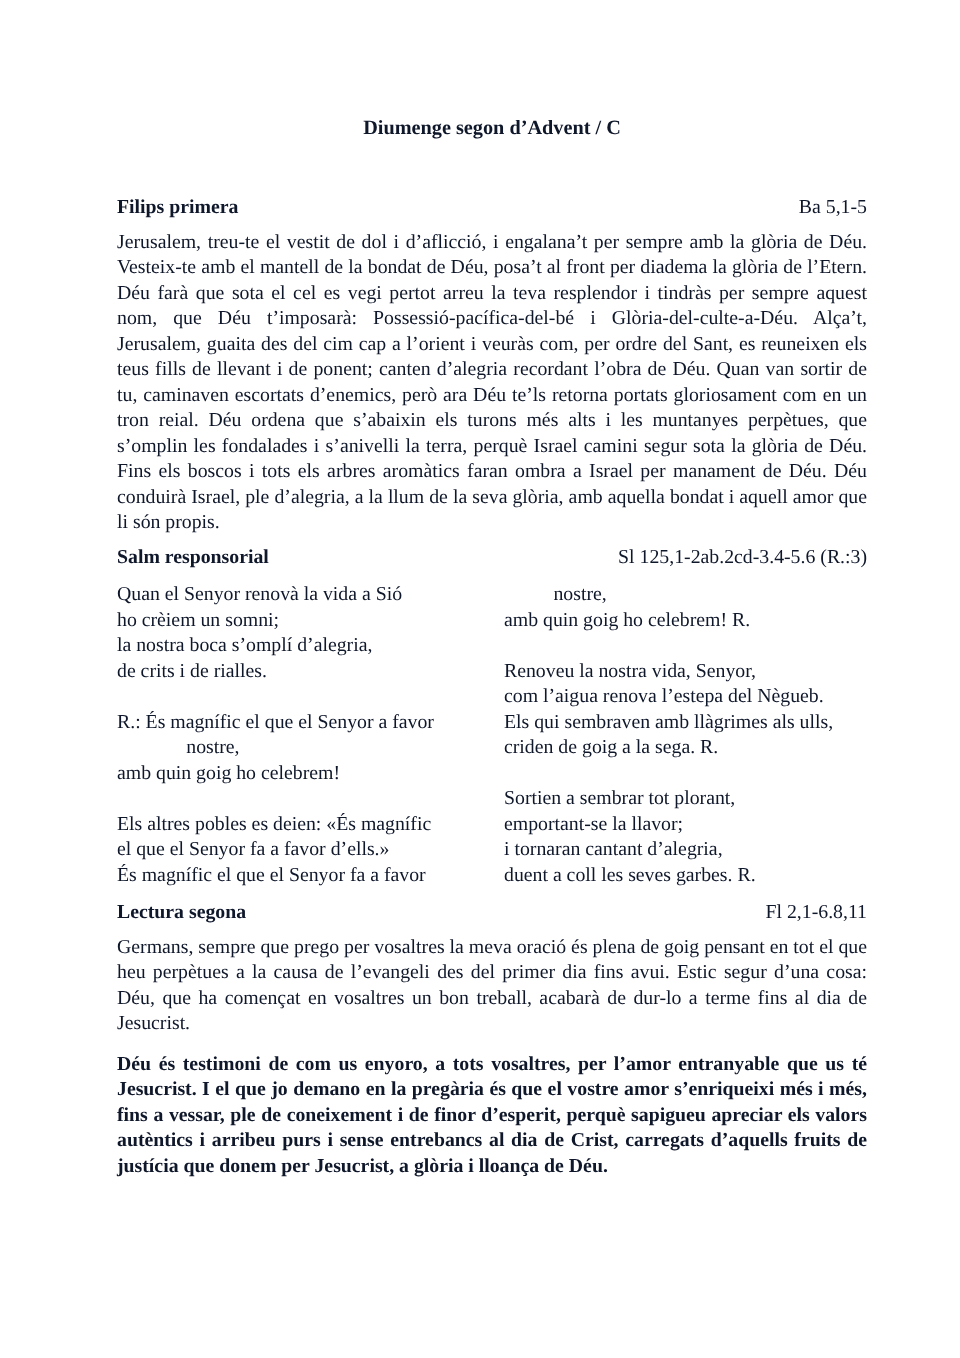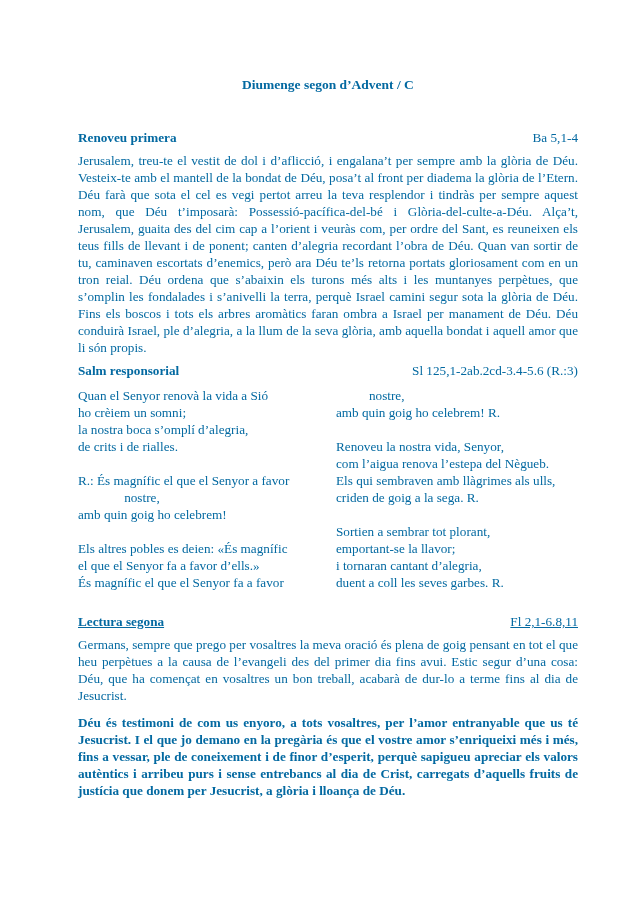--- a/index.html
+++ b/index.html
@@ -7,21 +7,21 @@
     margin: 0;
     padding: 0;
     background: #ffffff;
   }
   .page {
     position: relative;
     width: 640px;
     height: 905px;
     box-sizing: border-box;
     background: #ffffff;
-    color: #0369a1;
+    color: #0f172a;
     font-family: "Liberation Serif", "DejaVu Serif", serif;
     font-size: 13.2px;
     line-height: 17px;
     padding: 76px 62px 0 78px;
     overflow: hidden;
   }
   .doc-title {
     text-align: center;
     font-weight: bold;
     font-size: 13.5px;
@@ -62,35 +62,34 @@
     white-space: pre;
   }
   .psalm-col.left {
     width: 258px;
     flex: 0 0 258px;
   }
   .psalm-col.right {
     flex: 1 1 auto;
   }
   .second-reading-row {
-    margin-top: 22px;
-    text-decoration: underline;
+    margin-top: 8px;
   }
 </style>
 </head>
 <body>
 
 <div class="page">
 
   <h1 class="doc-title">Diumenge segon d’Advent / C</h1>
 
   <section>
     <div class="heading-row">
-      <span class="heading">Renoveu primera</span>
-      <span class="reference">Ba 5,1-4</span>
+      <span class="heading">Filips primera</span>
+      <span class="reference">Ba 5,1-5</span>
     </div>
     <p class="body-paragraph" style="margin-bottom:0;">Jerusalem, treu-te el vestit de dol i d’aflicció, i engalana’t per sempre amb la glòria de Déu. Vesteix-te amb el mantell de la bondat de Déu, posa’t al front per diadema la glòria de l’Etern. Déu farà que sota el cel es vegi pertot arreu la teva resplendor i tindràs per sempre aquest nom, que Déu t’imposarà: Possessió-pacífica-del-bé i Glòria-del-culte-a-Déu. Alça’t, Jerusalem, guaita des del cim cap a l’orient i veuràs com, per ordre del Sant, es reuneixen els teus fills de llevant i de ponent; canten d’alegria recordant l’obra de Déu. Quan van sortir de tu, caminaven escortats d’enemics, però ara Déu te’ls retorna portats gloriosament com en un tron reial. Déu ordena que s’abaixin els turons més alts i les muntanyes perpètues, que s’omplin les fondalades i s’anivelli la terra, perquè Israel camini segur sota la glòria de Déu. Fins els boscos i tots els arbres aromàtics faran ombra a Israel per manament de Déu. Déu conduirà Israel, ple d’alegria, a la llum de la seva glòria, amb aquella bondat i aquell amor que li són propis.</p>
   </section>
 
   <section>
     <div class="heading-row psalm-heading-row">
       <span class="heading">Salm responsorial</span>
       <span class="reference">Sl 125,1-2ab.2cd-3.4-5.6 (R.:3)</span>
     </div>
     <div class="psalm-columns">

